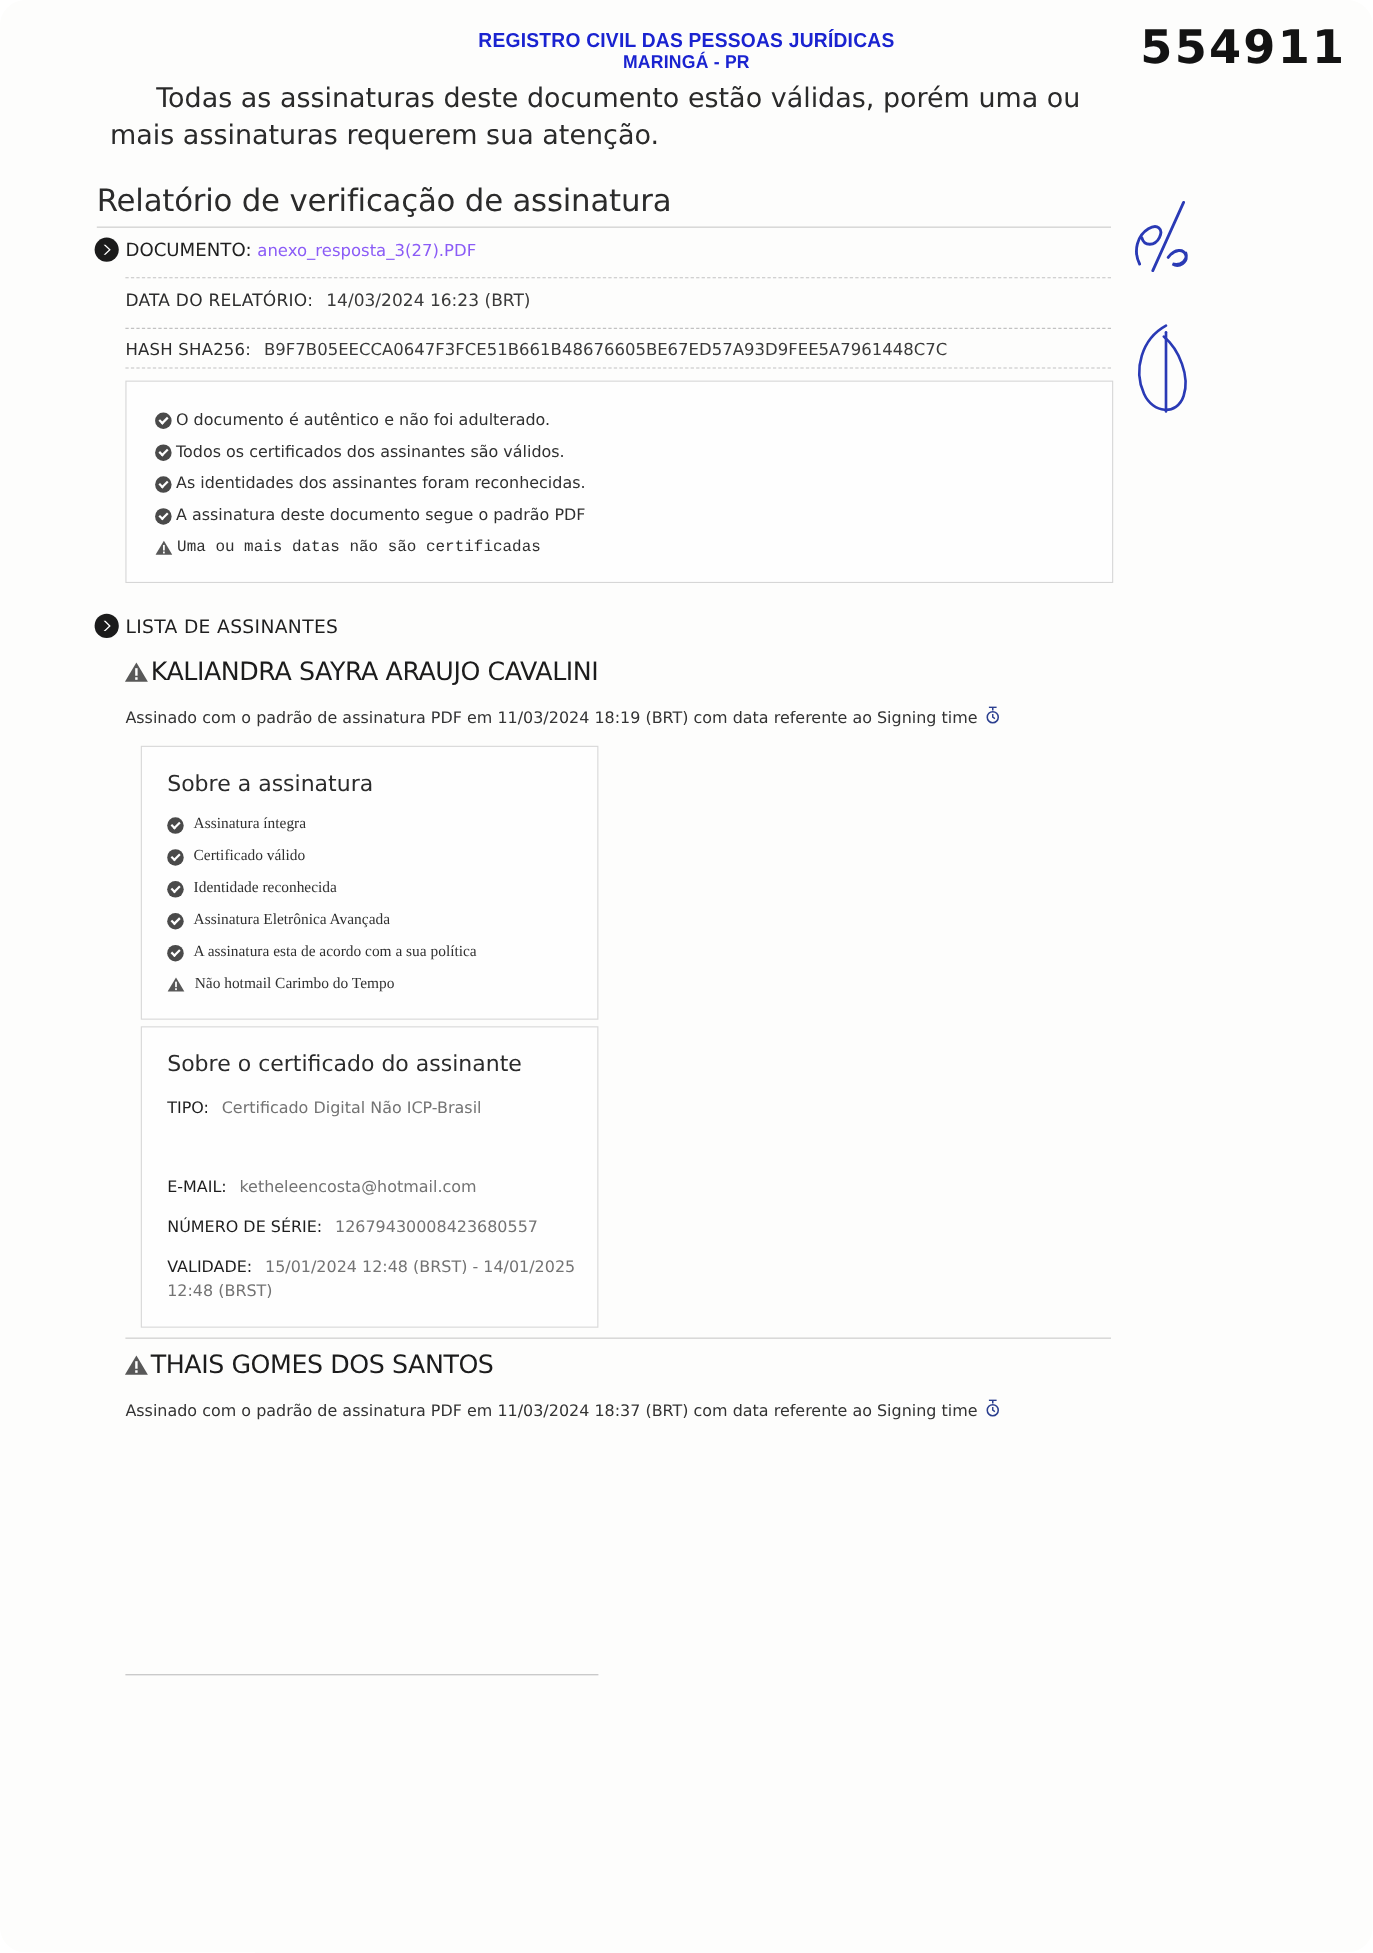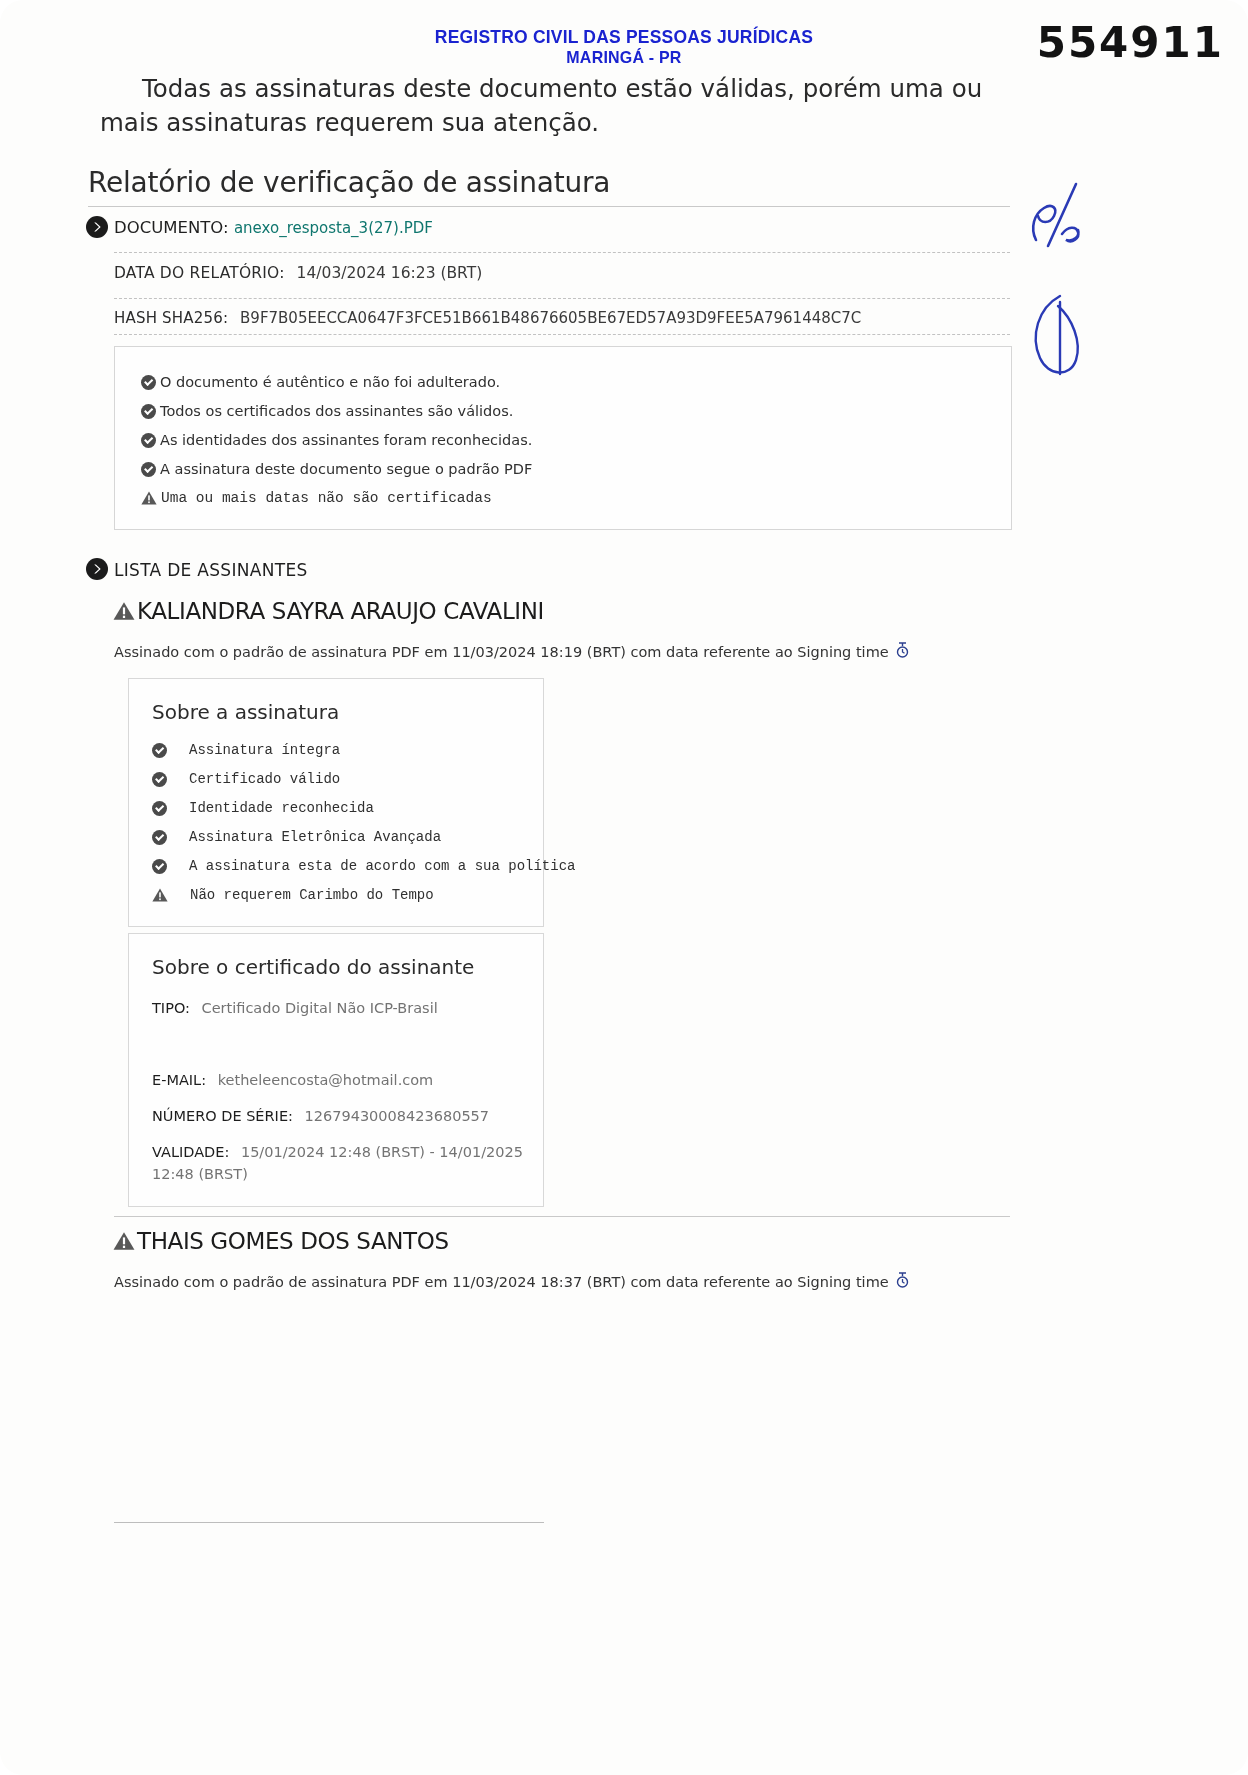--- a/index.html
+++ b/index.html
@@ -109,21 +109,21 @@
 
   .doc-label {
     position: absolute;
     left: 114px;
     top: 218px;
     font-size: 16.5px;
     font-family: "DejaVu Sans", sans-serif;
     color: #1f1f1f;
     white-space: nowrap;
   }
-  .doc-label .v { font-size: 15px; color: #0f766e; }
+  .doc-label .v { font-size: 15px; color: #8b5cf6; }
 
   
   .summary-box {
     position: absolute;
     left: 114px;
     top: 346px;
     width: 896px;
     height: 182px;
     border: 1px solid #d6d6d6;
     background: #fefefe;
@@ -208,25 +208,25 @@
     position: absolute;
     font-size: 20px;
     color: #2b2b2b;
     font-family: "DejaVu Sans", sans-serif;
     font-weight: 400;
   }
   .card-row {
     position: absolute;
     font-size: 14px;
     color: #303030;
-    font-family: Liberation Mono, monospace;
+    font-family: Liberation Serif, serif;
     white-space: nowrap;
     display: flex;
     align-items: center;
-    gap: 22px;
+    gap: 9px;
   }
   .cert-row {
     position: absolute;
     font-size: 14.5px;
     color: #2e2e2e;
     font-family: "DejaVu Sans", sans-serif;
     line-height: 22px;
   }
   .cert-row .k { color: #1d1d1d; }
   .cert-row .v { color: #737373; }
@@ -368,21 +368,21 @@
     <span>A assinatura esta de acordo com a sua política</span>
   </div>
   <div class="card-row" style="left:152px; top:887px;">
     <span class="ico-warn">
       <svg width="16" height="14" viewBox="0 0 16 14">
           <path d="M8 0.6 L15.6 13.4 L0.4 13.4 Z" fill="#585858"></path>
           <rect x="7.2" y="4.4" width="1.6" height="5" fill="#ffffff"></rect>
           <rect x="7.2" y="10.4" width="1.6" height="1.7" fill="#ffffff"></rect>
         </svg>
     </span>
-    <span>Não requerem Carimbo do Tempo</span>
+    <span>Não hotmail Carimbo do Tempo</span>
   </div>
 
   <div class="card" style="left:128px; top:933px; width:414px; height:272px;"></div>
   <div class="card-title" style="left:152px; top:955px;">Sobre o certificado do assinante</div>
 
   <div class="cert-row" style="left:152px; top:997px;">
     <span class="k">TIPO:</span>
     <span class="v" style="margin-left:7px;">Certificado Digital Não ICP-Brasil</span>
   </div>
   <div class="cert-row" style="left:152px; top:1069px;">

